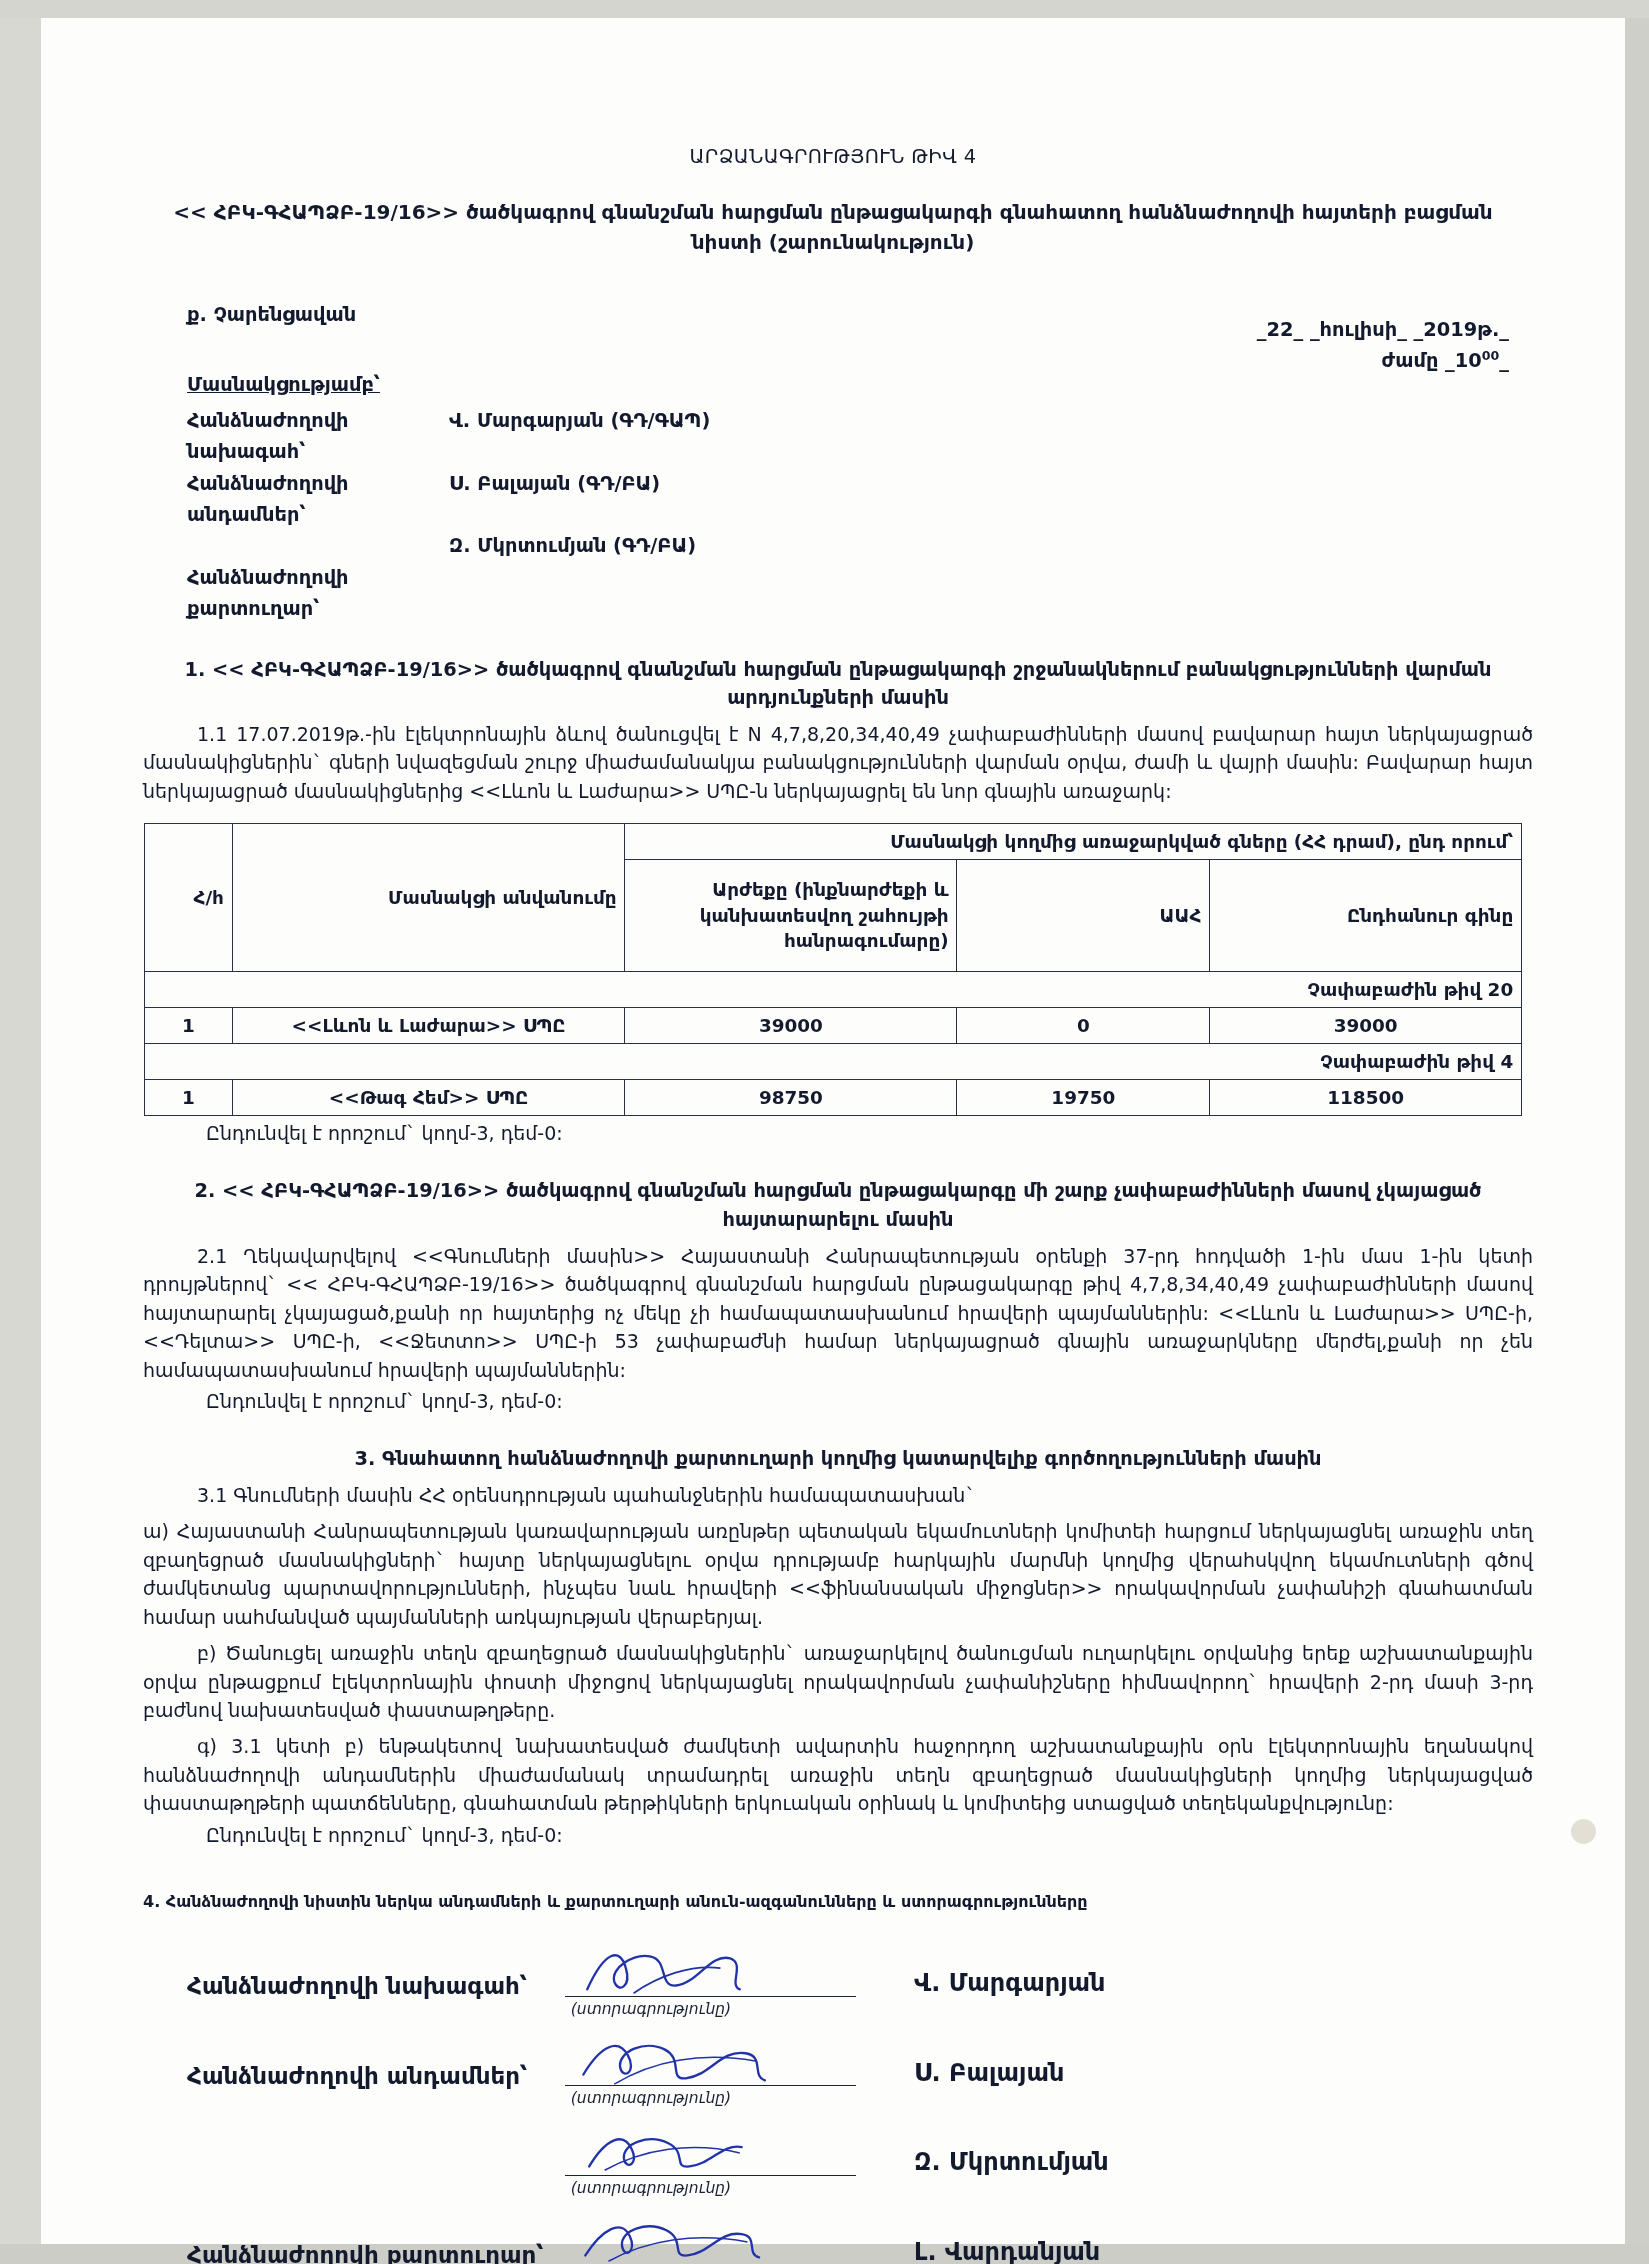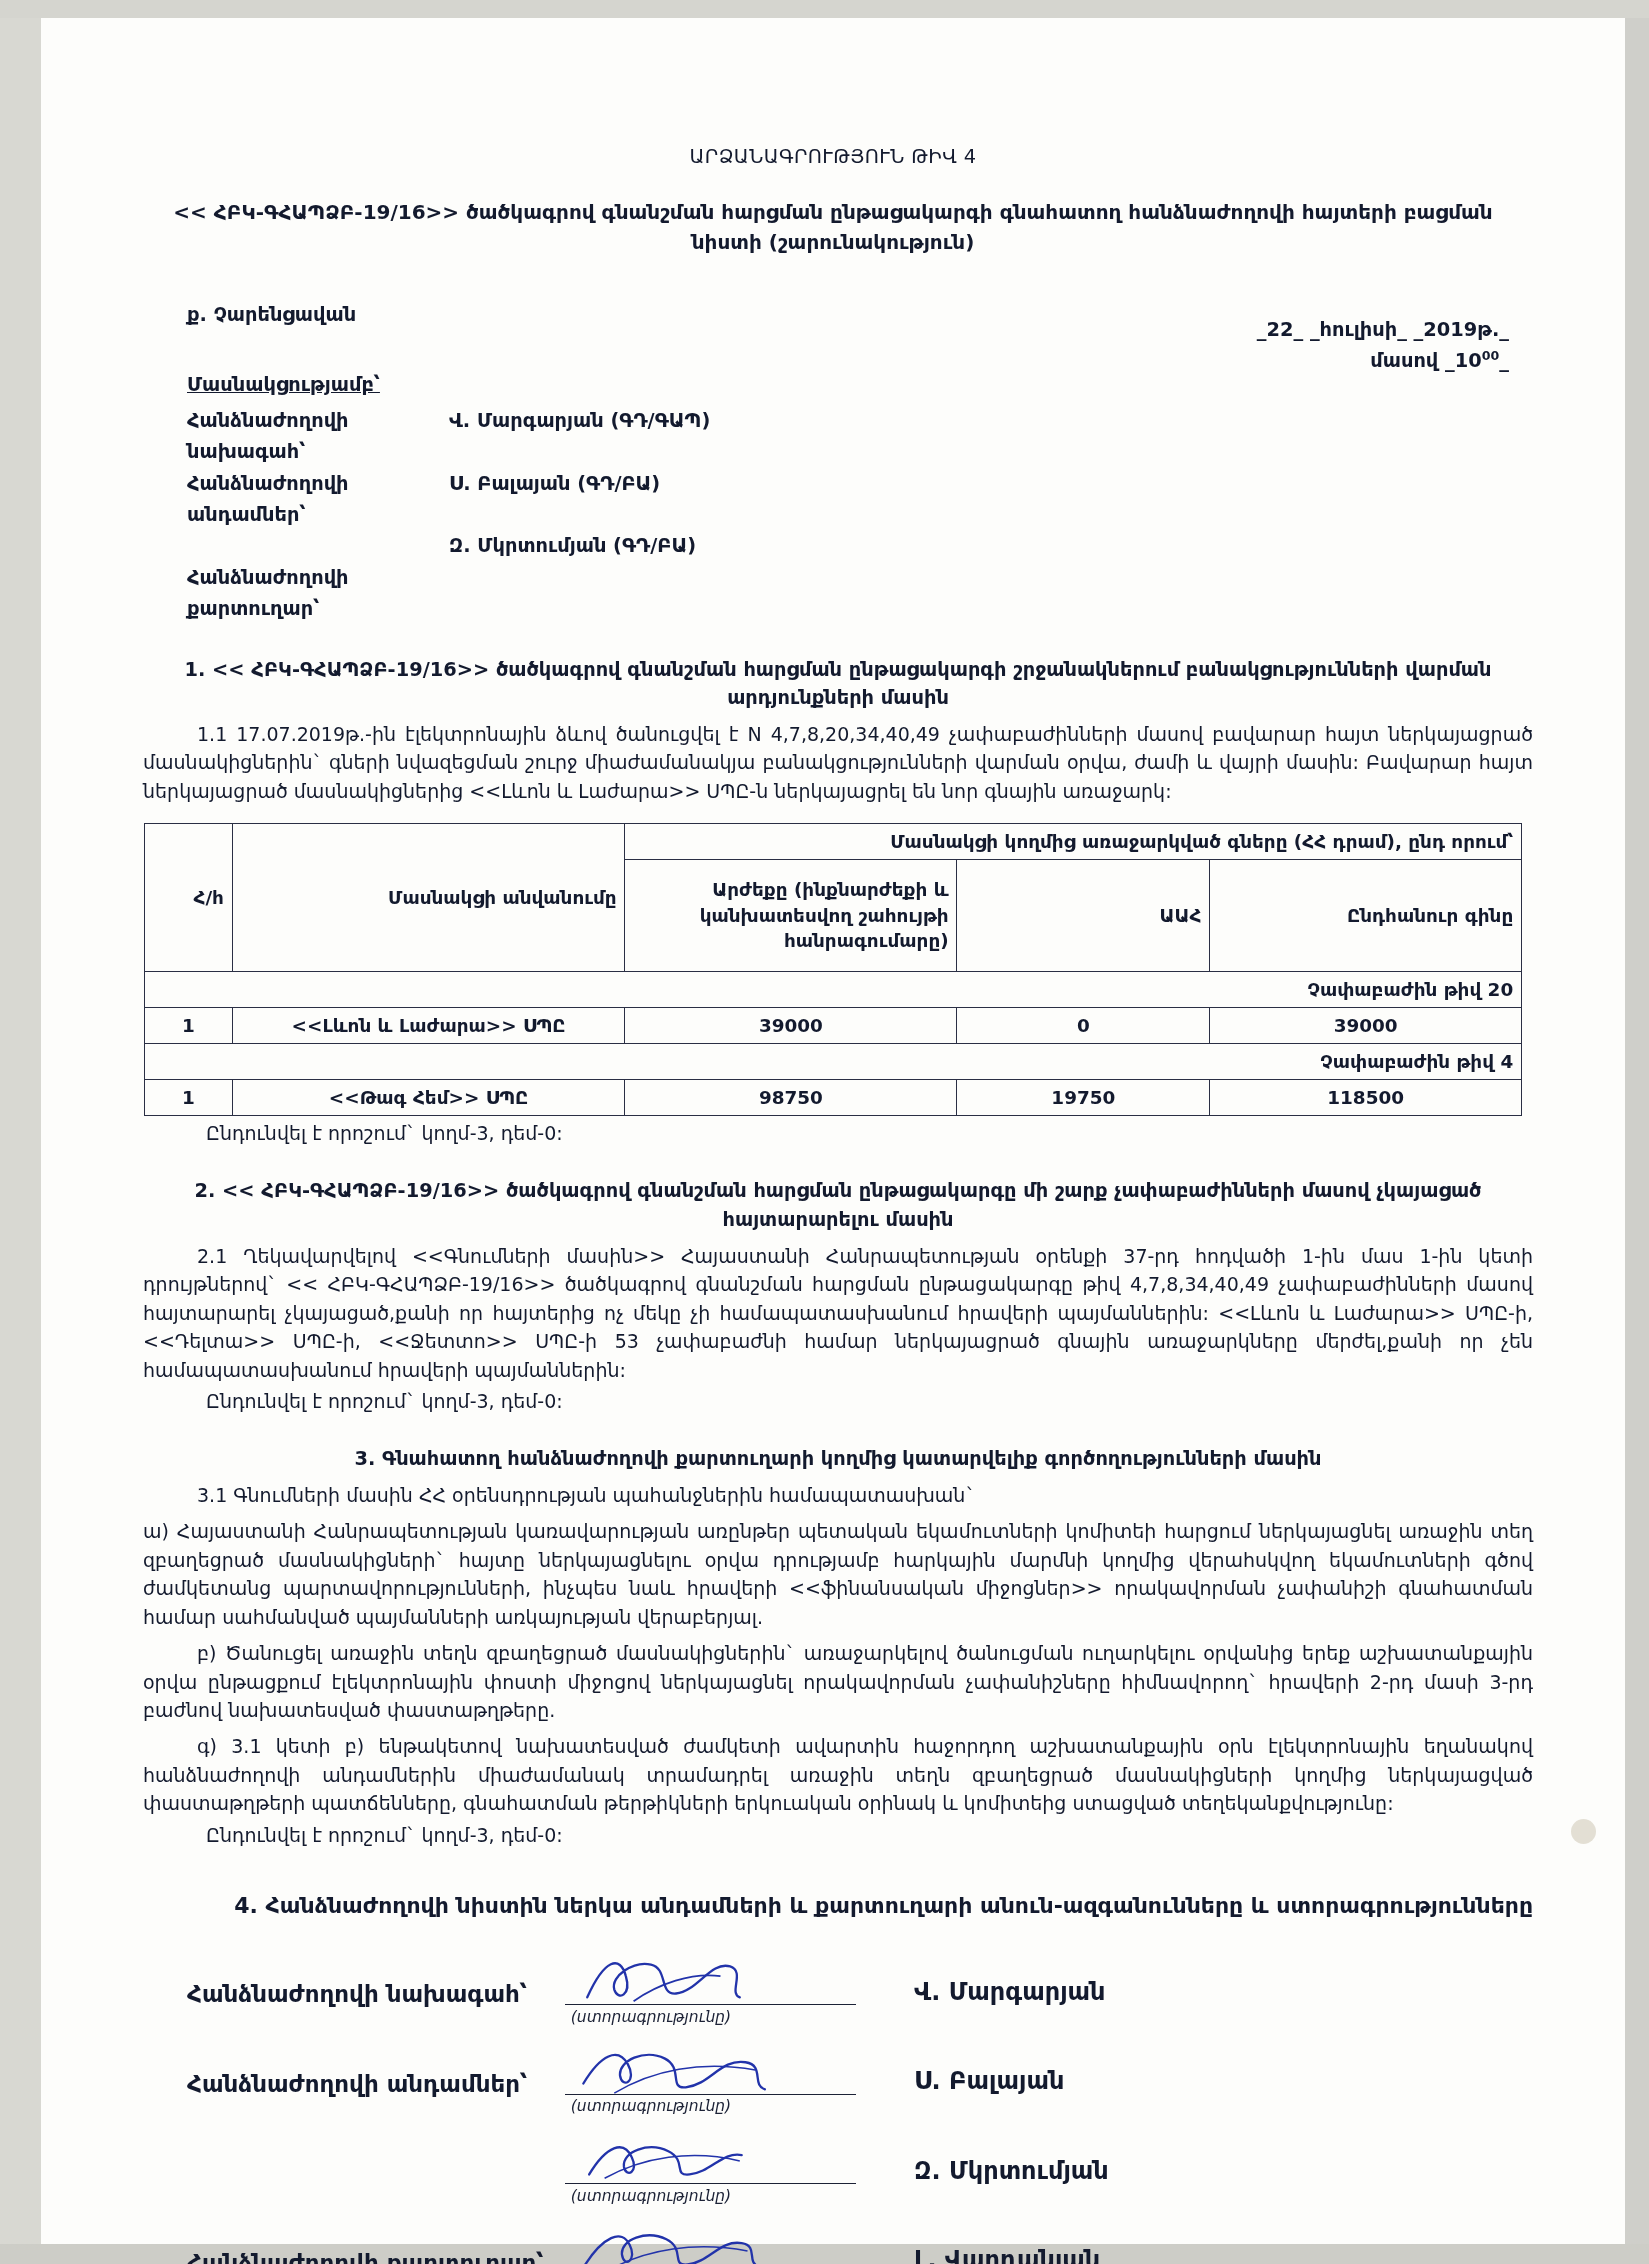--- a/index.html
+++ b/index.html
@@ -151,22 +151,21 @@
   }
   .small-note {
     padding: 0 92px 0 165px;
     margin-top: 3.9px;
     font-size: 19px;
   }
   .sign-section-head {
     margin-top: 43px;
     padding: 0 92px 0 102px;
     font-weight: bold;
-    font-size: 22px;
-    text-align: right;
+    font-size: 16px;
   }
   .signatures {
     margin-top: 33px;
     padding-left: 146px;
     position: relative;
   }
   .sigrow {
     display: flex;
     align-items: flex-start;
     margin-bottom: 17.5px;
@@ -235,21 +234,21 @@
 
       <div class="doc-title">ԱՐՁԱՆԱԳՐՈՒԹՅՈՒՆ ԹԻՎ 4</div>
 
       <div class="doc-subtitle">&lt;&lt; ՀԲԿ-ԳՀԱՊՁԲ-19/16&gt;&gt; ծածկագրով գնանշման հարցման ընթացակարգի գնահատող հանձնաժողովի հայտերի բացման նիստի (շարունակություն)</div>
 
       <div class="place-date-row">
         <div class="place">ք. Չարենցավան</div>
         <div class="date-block">
           <div>_22_ _հուլիսի_ _2019թ._</div>
           <div>
-            <span>մասով _10</span><span class="sup">00</span><span>_</span>
+            <span>ժամը _10</span><span class="sup">00</span><span>_</span>
           </div>
         </div>
       </div>
 
       <div class="participants">
         <div class="participants-title">Մասնակցությամբ՝</div>
 
         <div class="prow">
           <div class="role">Հանձնաժողովի նախագահ՝</div>
           <div class="person">Վ. Մարգարյան (ԳԴ/ԳԱՊ)</div>

